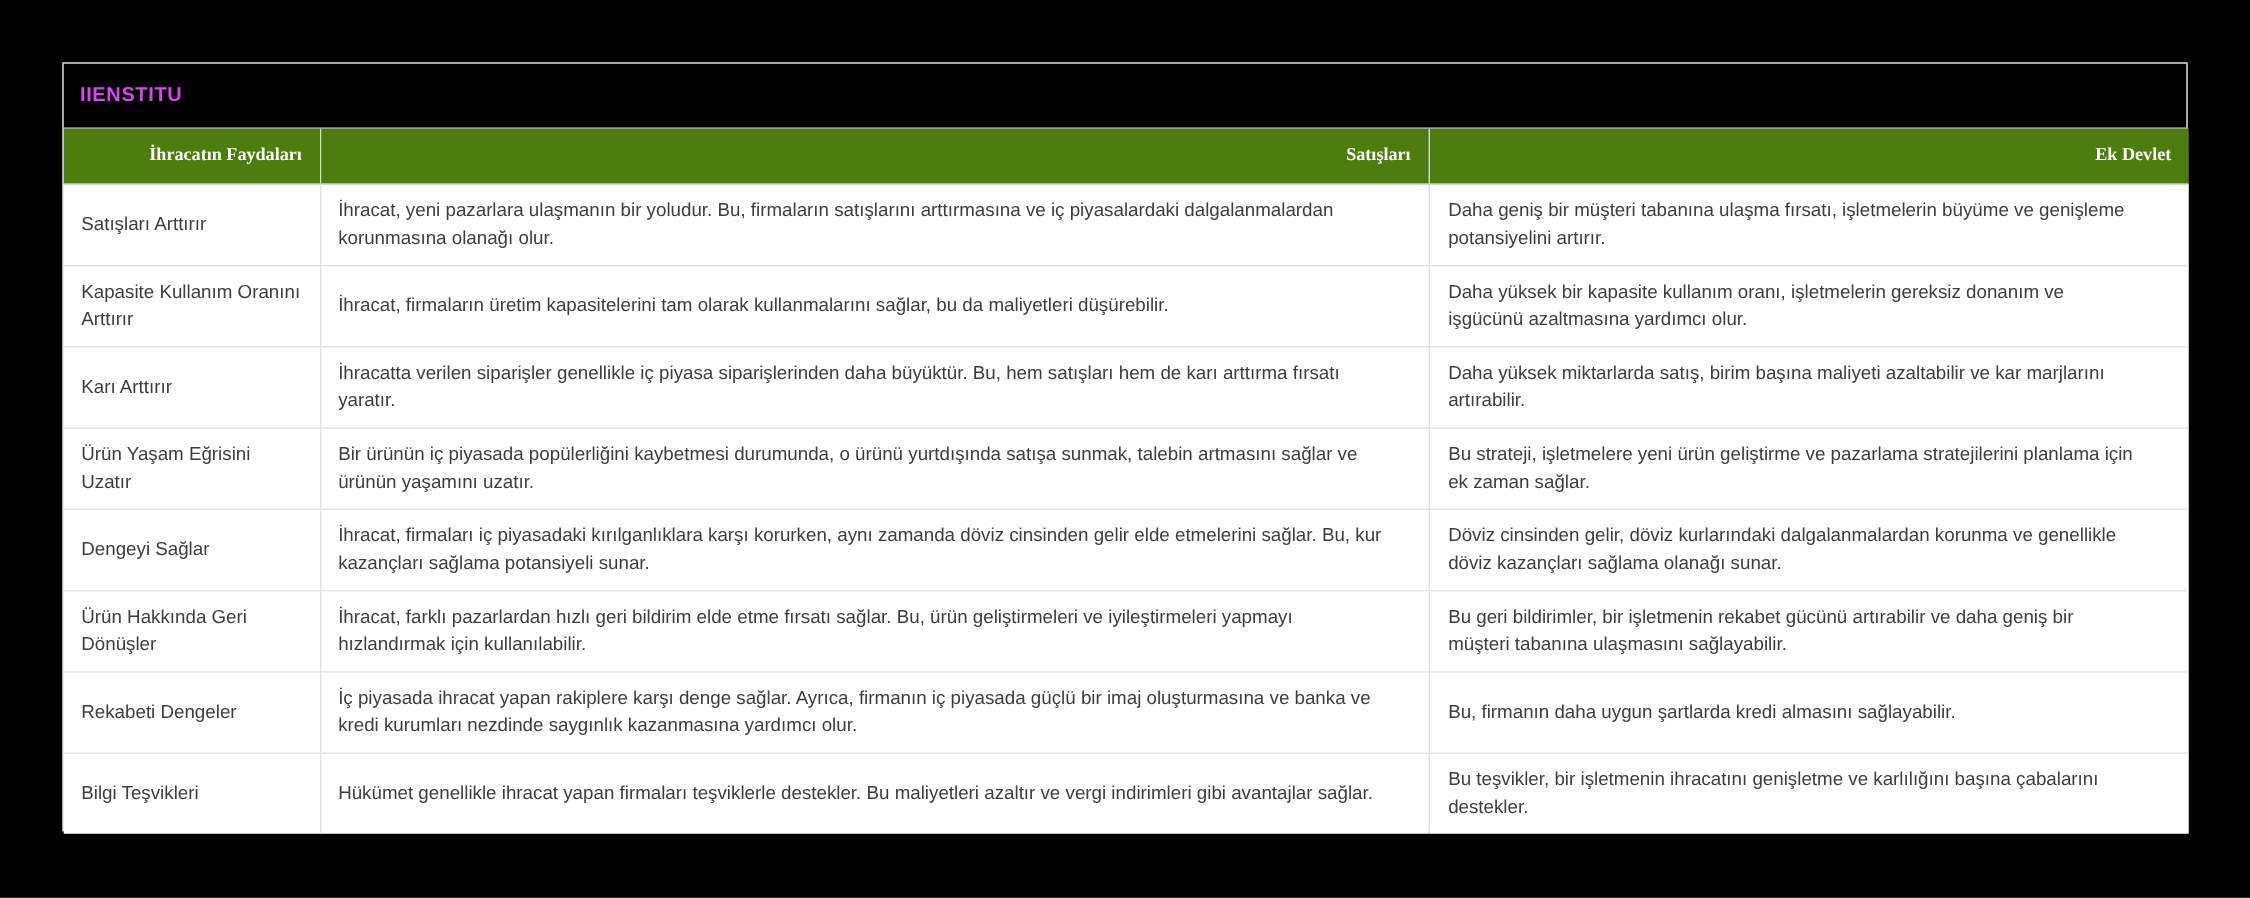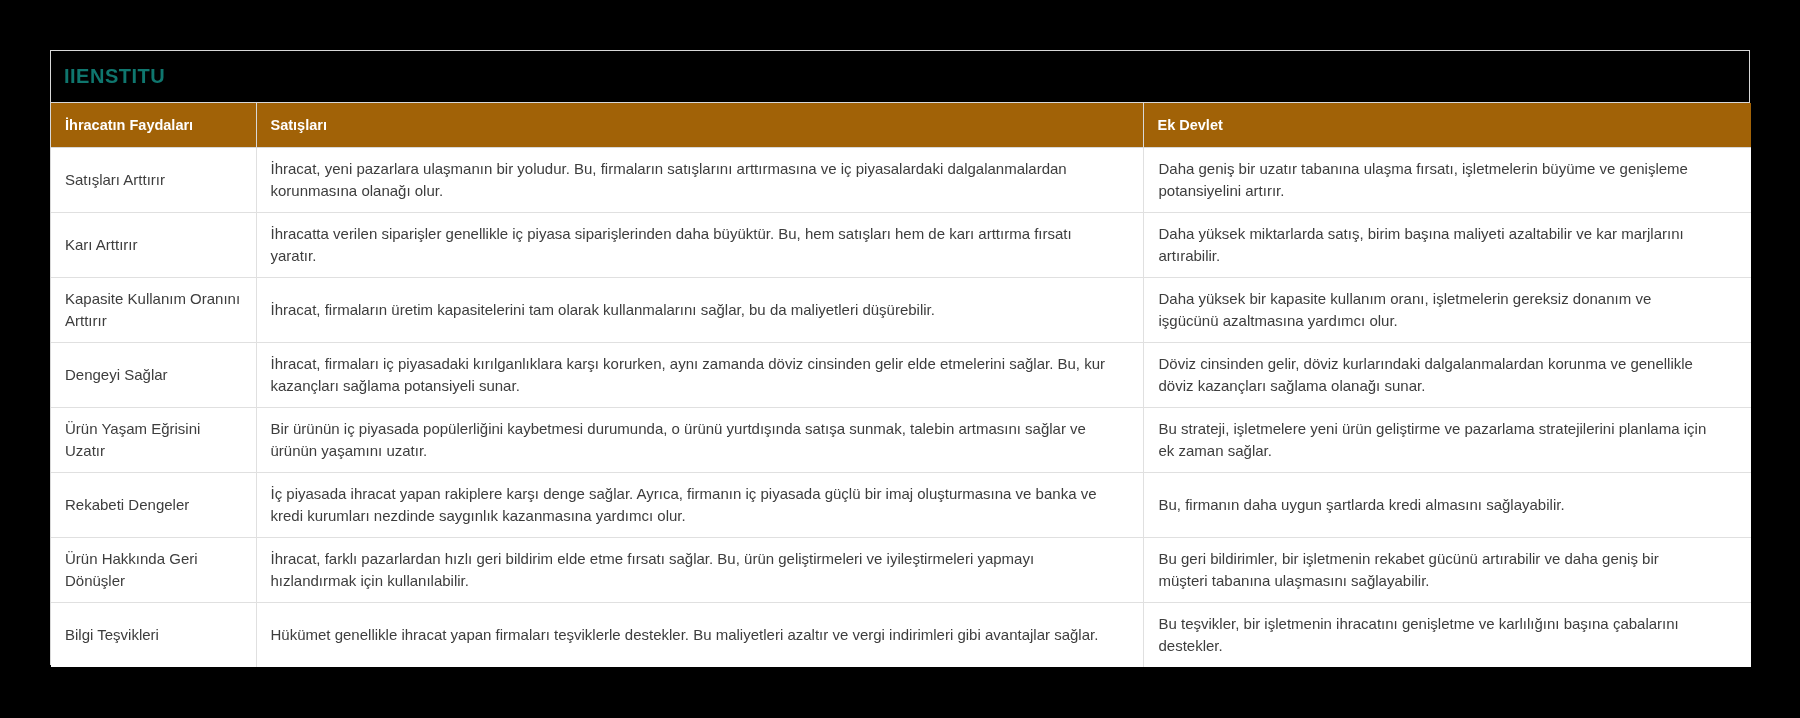--- a/index.html
+++ b/index.html
@@ -23,40 +23,41 @@
   }
   .title-bar {
     height: 52px;
     background: #000000;
     display: flex;
     align-items: center;
     padding-left: 13px;
     border-bottom: 1px solid #d8d8d8;
   }
   .title-bar .brand {
-    color: #0f766e;
-    font-size: 20px;
+    color: #d946ef;
+    font-size: 16px;
     font-weight: 700;
     letter-spacing: 0.5px;
   }
   table.benefits {
     width: 100%;
     border-collapse: collapse;
     table-layout: fixed;
   }
   table.benefits th {
-    background: #a16207;
+    background: #4d7c0f;
     color: #ffffff;
     font-size: 14.5px;
     font-weight: 700;
-    text-align: left;
+    text-align: right;
     height: 44px;
     padding: 0 14px;
     border: 1px solid #d8d8d8;
     border-top: none;
+    font-family: Liberation Serif, serif;
   }
   table.benefits td {
     background: #ffffff;
     color: #3d3d3d;
     font-size: 15px;
     line-height: 1.42;
     vertical-align: middle;
     height: 65px;
     padding: 6px 14px;
     border: 1px solid #e0e0e0;
@@ -88,51 +89,51 @@
         <tr>
           <th>İhracatın Faydaları</th>
           <th>Satışları</th>
           <th>Ek Devlet</th>
         </tr>
       </thead>
       <tbody>
         <tr>
           <td>Satışları Arttırır</td>
           <td>İhracat, yeni pazarlara ulaşmanın bir yoludur. Bu, firmaların satışlarını arttırmasına ve iç piyasalardaki dalgalanmalardan korunmasına olanağı olur.</td>
-          <td>Daha geniş bir uzatır tabanına ulaşma fırsatı, işletmelerin büyüme ve genişleme potansiyelini artırır.</td>
+          <td>Daha geniş bir müşteri tabanına ulaşma fırsatı, işletmelerin büyüme ve genişleme potansiyelini artırır.</td>
+        </tr>
+        <tr>
+          <td>Kapasite Kullanım Oranını Arttırır</td>
+          <td>İhracat, firmaların üretim kapasitelerini tam olarak kullanmalarını sağlar, bu da maliyetleri düşürebilir.</td>
+          <td>Daha yüksek bir kapasite kullanım oranı, işletmelerin gereksiz donanım ve işgücünü azaltmasına yardımcı olur.</td>
         </tr>
         <tr>
           <td>Karı Arttırır</td>
           <td>İhracatta verilen siparişler genellikle iç piyasa siparişlerinden daha büyüktür. Bu, hem satışları hem de karı arttırma fırsatı yaratır.</td>
           <td>Daha yüksek miktarlarda satış, birim başına maliyeti azaltabilir ve kar marjlarını artırabilir.</td>
         </tr>
         <tr>
-          <td>Kapasite Kullanım Oranını Arttırır</td>
-          <td>İhracat, firmaların üretim kapasitelerini tam olarak kullanmalarını sağlar, bu da maliyetleri düşürebilir.</td>
-          <td>Daha yüksek bir kapasite kullanım oranı, işletmelerin gereksiz donanım ve işgücünü azaltmasına yardımcı olur.</td>
+          <td>Ürün Yaşam Eğrisini Uzatır</td>
+          <td>Bir ürünün iç piyasada popülerliğini kaybetmesi durumunda, o ürünü yurtdışında satışa sunmak, talebin artmasını sağlar ve ürünün yaşamını uzatır.</td>
+          <td>Bu strateji, işletmelere yeni ürün geliştirme ve pazarlama stratejilerini planlama için ek zaman sağlar.</td>
         </tr>
         <tr>
           <td>Dengeyi Sağlar</td>
           <td>İhracat, firmaları iç piyasadaki kırılganlıklara karşı korurken, aynı zamanda döviz cinsinden gelir elde etmelerini sağlar. Bu, kur kazançları sağlama potansiyeli sunar.</td>
           <td>Döviz cinsinden gelir, döviz kurlarındaki dalgalanmalardan korunma ve genellikle döviz kazançları sağlama olanağı sunar.</td>
         </tr>
         <tr>
-          <td>Ürün Yaşam Eğrisini Uzatır</td>
-          <td>Bir ürünün iç piyasada popülerliğini kaybetmesi durumunda, o ürünü yurtdışında satışa sunmak, talebin artmasını sağlar ve ürünün yaşamını uzatır.</td>
-          <td>Bu strateji, işletmelere yeni ürün geliştirme ve pazarlama stratejilerini planlama için ek zaman sağlar.</td>
+          <td>Ürün Hakkında Geri Dönüşler</td>
+          <td>İhracat, farklı pazarlardan hızlı geri bildirim elde etme fırsatı sağlar. Bu, ürün geliştirmeleri ve iyileştirmeleri yapmayı hızlandırmak için kullanılabilir.</td>
+          <td>Bu geri bildirimler, bir işletmenin rekabet gücünü artırabilir ve daha geniş bir müşteri tabanına ulaşmasını sağlayabilir.</td>
         </tr>
         <tr>
           <td>Rekabeti Dengeler</td>
           <td>İç piyasada ihracat yapan rakiplere karşı denge sağlar. Ayrıca, firmanın iç piyasada güçlü bir imaj oluşturmasına ve banka ve kredi kurumları nezdinde saygınlık kazanmasına yardımcı olur.</td>
           <td>Bu, firmanın daha uygun şartlarda kredi almasını sağlayabilir.</td>
-        </tr>
-        <tr>
-          <td>Ürün Hakkında Geri Dönüşler</td>
-          <td>İhracat, farklı pazarlardan hızlı geri bildirim elde etme fırsatı sağlar. Bu, ürün geliştirmeleri ve iyileştirmeleri yapmayı hızlandırmak için kullanılabilir.</td>
-          <td>Bu geri bildirimler, bir işletmenin rekabet gücünü artırabilir ve daha geniş bir müşteri tabanına ulaşmasını sağlayabilir.</td>
         </tr>
         <tr>
           <td>Bilgi Teşvikleri</td>
           <td>Hükümet genellikle ihracat yapan firmaları teşviklerle destekler. Bu maliyetleri azaltır ve vergi indirimleri gibi avantajlar sağlar.</td>
           <td>Bu teşvikler, bir işletmenin ihracatını genişletme ve karlılığını başına çabalarını destekler.</td>
         </tr>
       </tbody>
     </table>
 
   </div>

